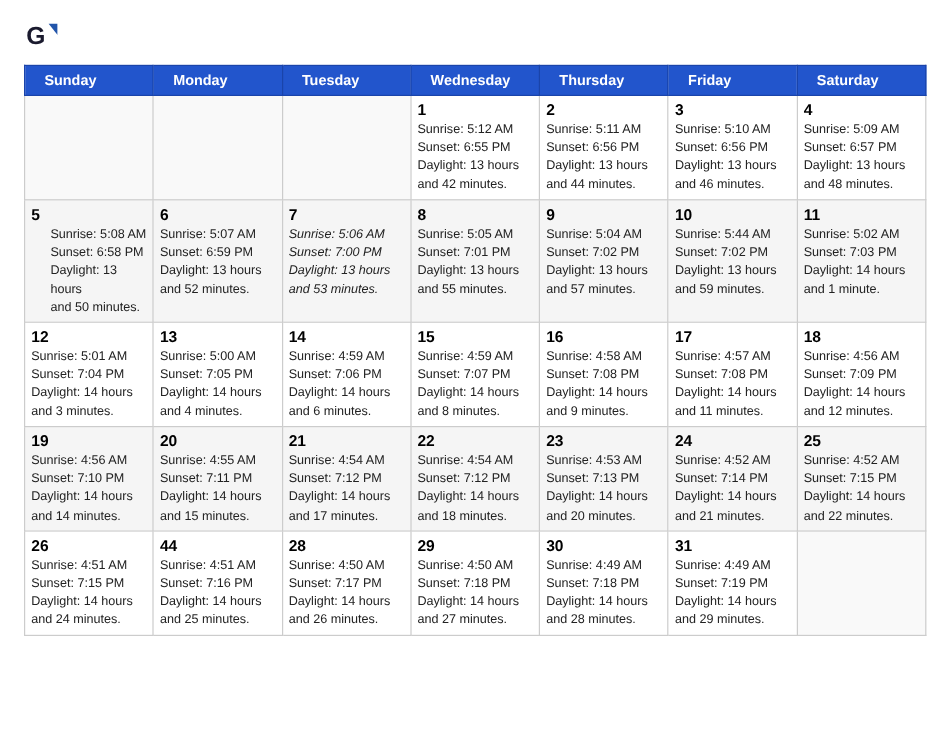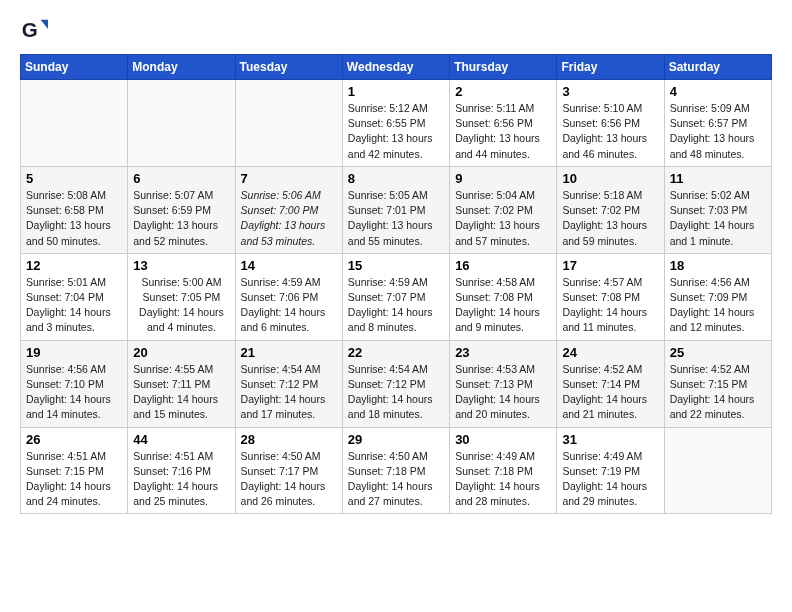--- a/index.html
+++ b/index.html
@@ -49,21 +49,21 @@
       color: #333;
     }
     .calendar {
       width: 100%;
       border-collapse: collapse;
       font-size: 11px;
     }
     .calendar thead th {
       background: #2255cc;
       color: #fff;
-      padding: 5px 4px;
+      padding: 5px 16px;
       text-align: left;
       font-size: 12px;
       font-weight: bold;
       border: 1px solid #1a44aa;
     }
     .calendar tbody td {
       border: 1px solid #ccc;
       vertical-align: top;
       padding: 4px 5px;
       width: calc(100% / 7);
@@ -150,21 +150,21 @@
           <span class="day-num">4</span>
           <div class="day-info" style="white-space: pre-line;">Sunrise: 5:09 AM
 Sunset: 6:57 PM
 Daylight: 13 hours
 and 48 minutes.</div>
         </td>
       </tr>
       <tr>
         <td>
           <span class="day-num">5</span>
-          <div class="day-info" style="white-space: pre-line;">Sunrise: 5:08 AM
+          <div class="day-info" style="white-space: pre-line; margin-left: 16px;">Sunrise: 5:08 AM
 Sunset: 6:58 PM
 Daylight: 13 hours
 and 50 minutes.</div>
         </td>
         <td>
           <span class="day-num">6</span>
           <div class="day-info" style="white-space: pre-line;">Sunrise: 5:07 AM
 Sunset: 6:59 PM
 Daylight: 13 hours
 and 52 minutes.</div>
@@ -185,21 +185,21 @@
         </td>
         <td>
           <span class="day-num">9</span>
           <div class="day-info" style="white-space: pre-line;">Sunrise: 5:04 AM
 Sunset: 7:02 PM
 Daylight: 13 hours
 and 57 minutes.</div>
         </td>
         <td>
           <span class="day-num">10</span>
-          <div class="day-info" style="white-space: pre-line;">Sunrise: 5:18 AM
+          <div class="day-info" style="white-space: pre-line;">Sunrise: 5:44 AM
 Sunset: 7:02 PM
 Daylight: 13 hours
 and 59 minutes.</div>
         </td>
         <td>
           <span class="day-num">11</span>
           <div class="day-info" style="white-space: pre-line;">Sunrise: 5:02 AM
 Sunset: 7:03 PM
 Daylight: 14 hours
 and 1 minute.</div>
@@ -208,21 +208,21 @@
       <tr>
         <td>
           <span class="day-num">12</span>
           <div class="day-info" style="white-space: pre-line;">Sunrise: 5:01 AM
 Sunset: 7:04 PM
 Daylight: 14 hours
 and 3 minutes.</div>
         </td>
         <td>
           <span class="day-num">13</span>
-          <div class="day-info" style="white-space: pre-line; text-align: center;">Sunrise: 5:00 AM
+          <div class="day-info" style="white-space: pre-line;">Sunrise: 5:00 AM
 Sunset: 7:05 PM
 Daylight: 14 hours
 and 4 minutes.</div>
         </td>
         <td>
           <span class="day-num">14</span>
           <div class="day-info" style="white-space: pre-line;">Sunrise: 4:59 AM
 Sunset: 7:06 PM
 Daylight: 14 hours
 and 6 minutes.</div>

